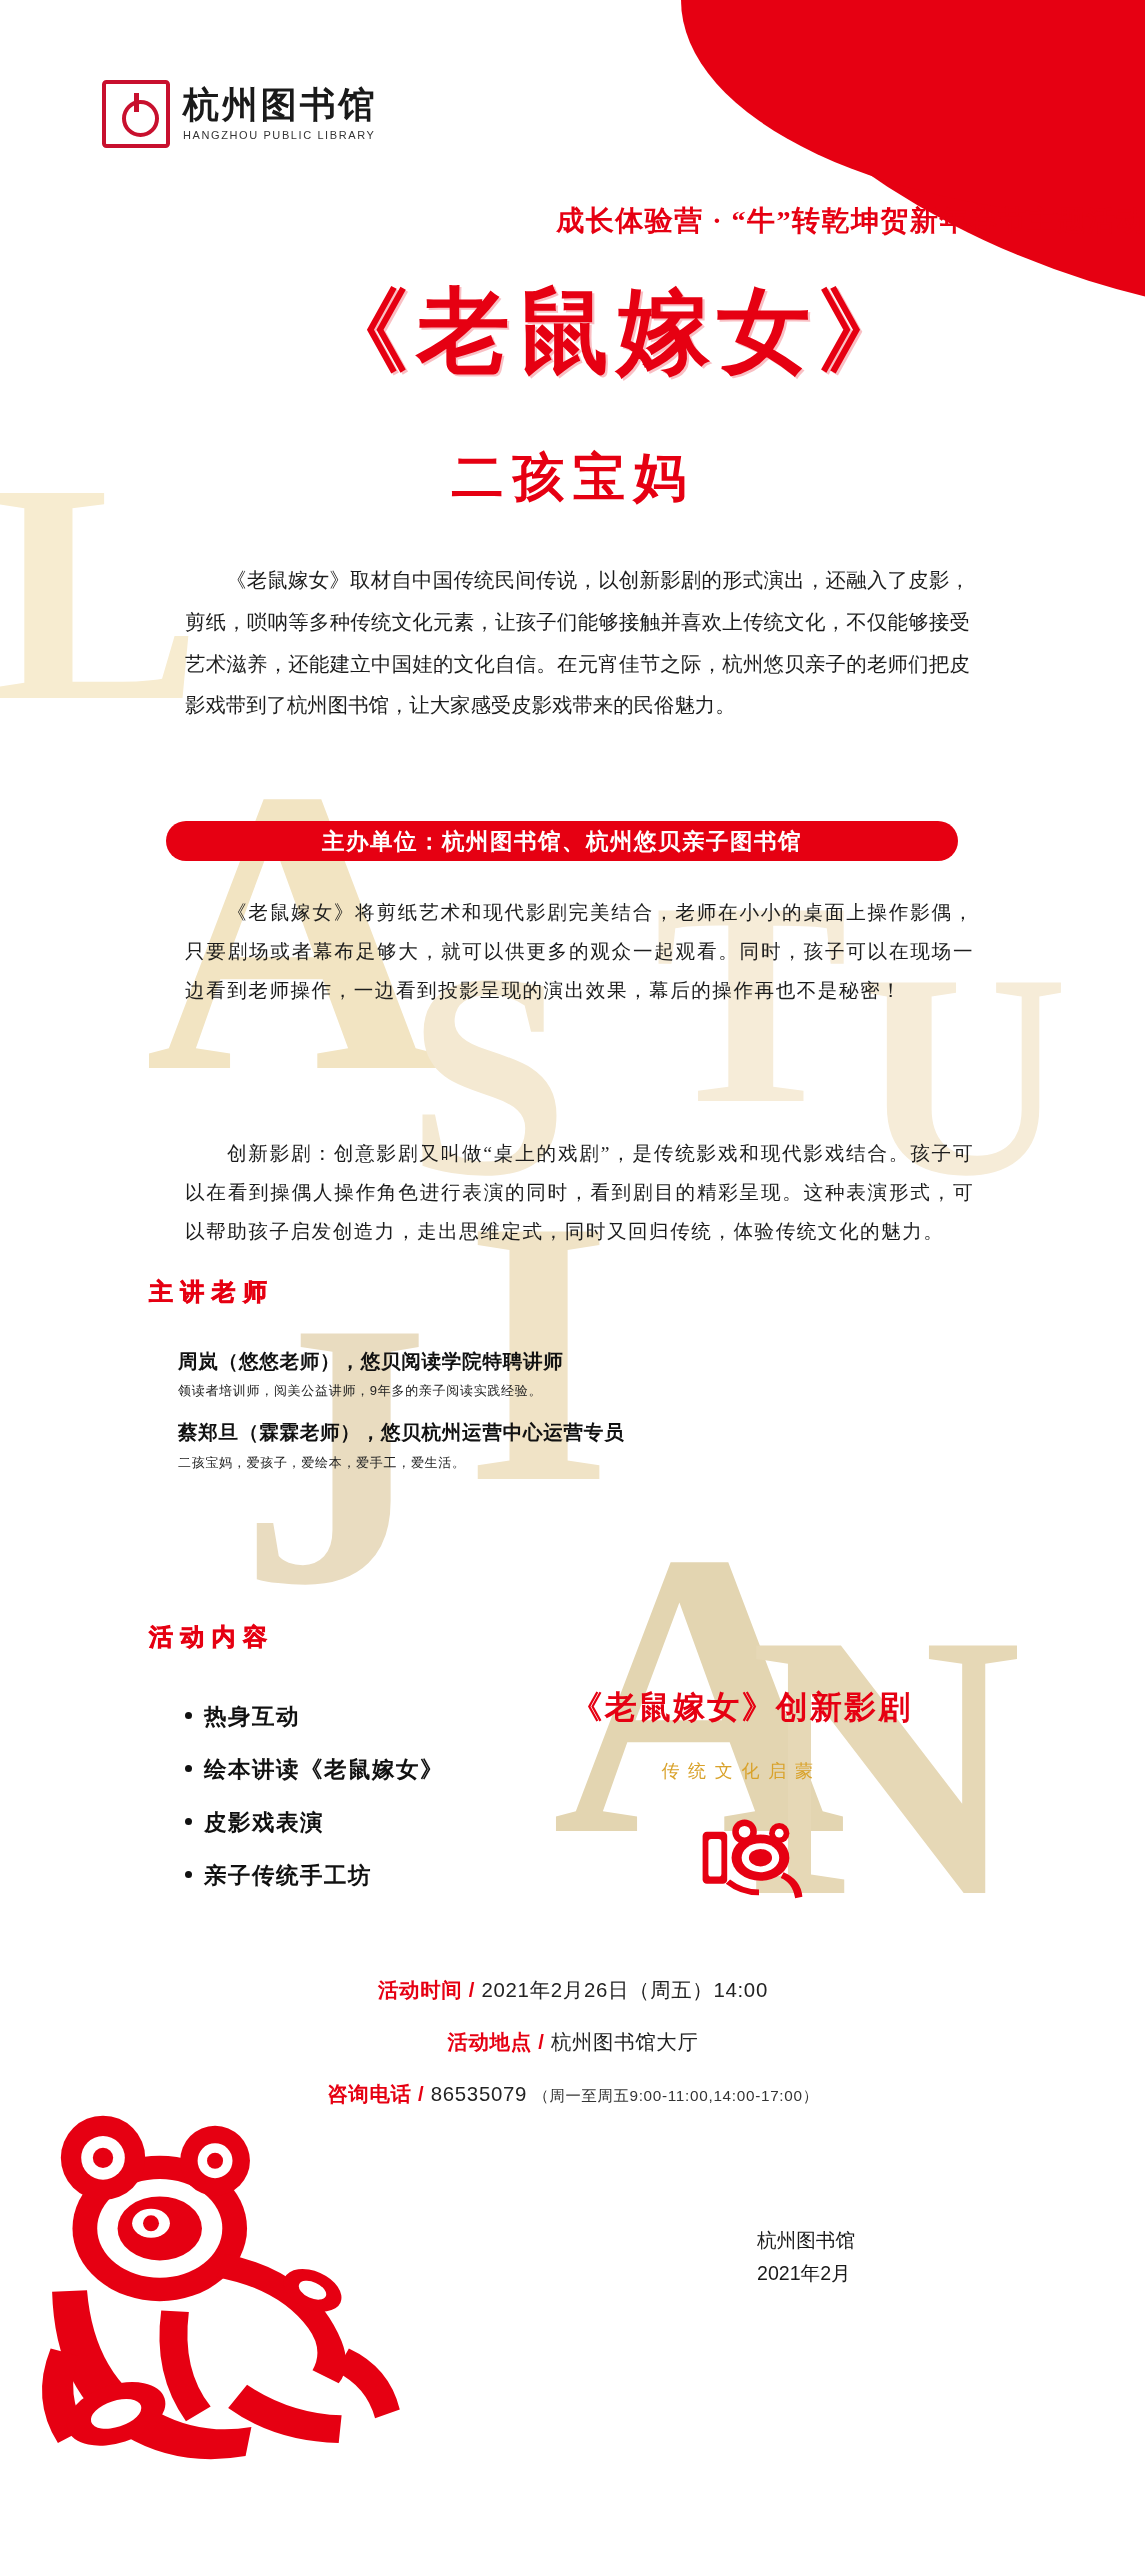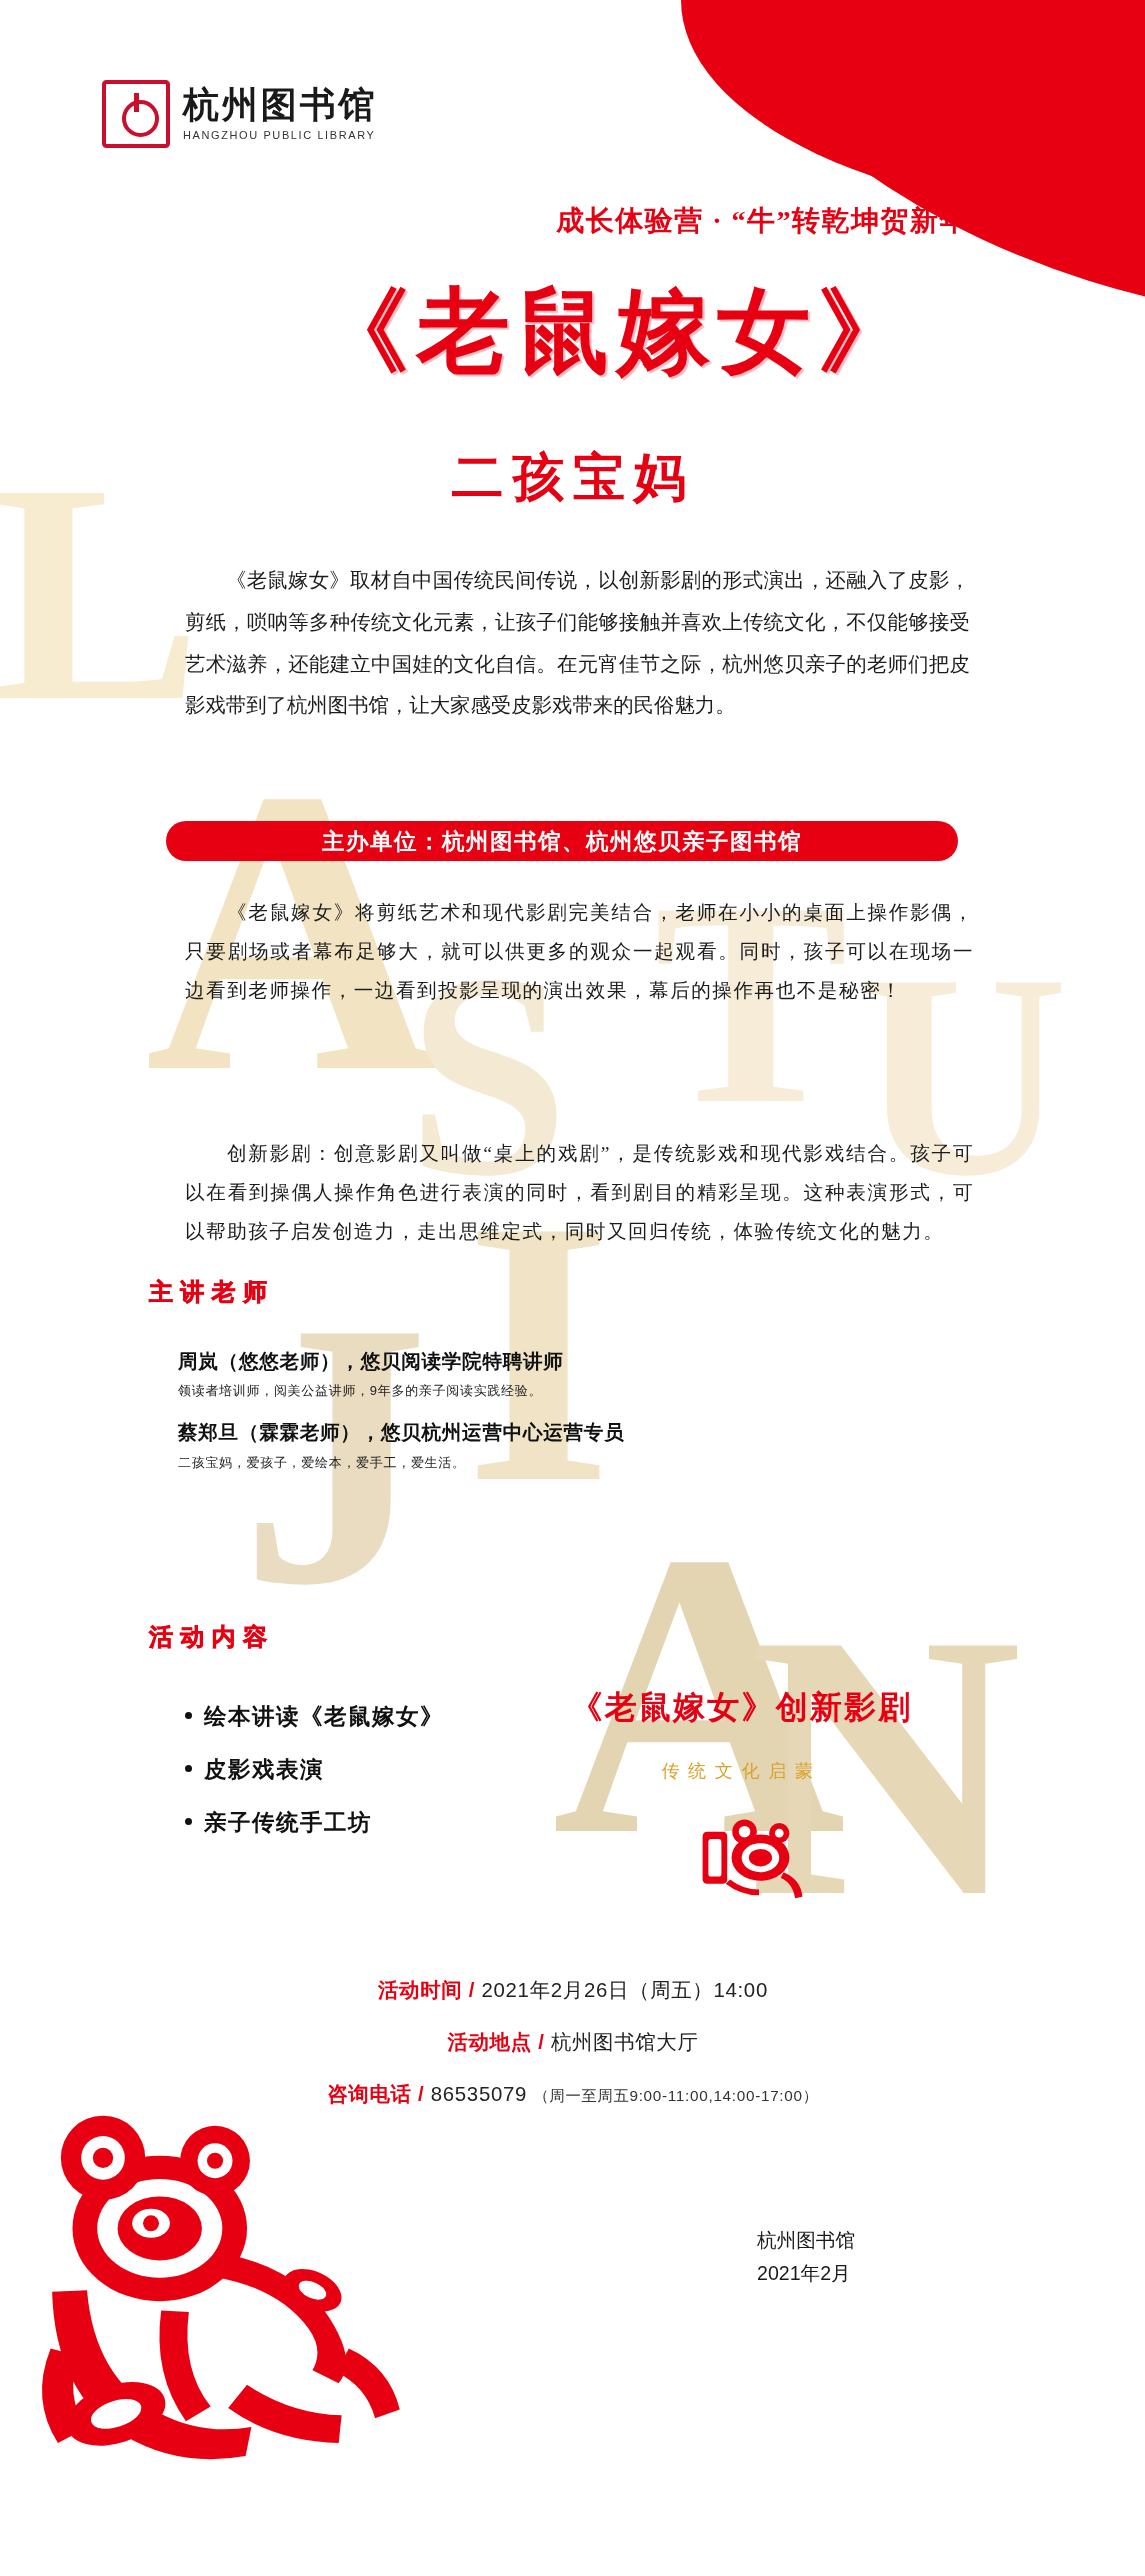--- a/index.html
+++ b/index.html
@@ -427,20 +427,21 @@
     <div class="section-head teacher">主讲老师</div>
     <div class="teacher-block">
       <div class="teacher-name">周岚（悠悠老师），悠贝阅读学院特聘讲师</div>
       <div class="teacher-desc">领读者培训师，阅美公益讲师，9年多的亲子阅读实践经验。</div>
       <div class="teacher-name">蔡郑旦（霖霖老师），悠贝杭州运营中心运营专员</div>
       <div class="teacher-desc">二孩宝妈，爱孩子，爱绘本，爱手工，爱生活。</div>
     </div>
 
     <div class="section-head activity">活动内容</div>
     <div class="activity-list">
+      <div class="activity-item">热身互动</div>
       <div class="activity-item">绘本讲读《老鼠嫁女》</div>
       <div class="activity-item">皮影戏表演</div>
       <div class="activity-item">亲子传统手工坊</div>
     </div>
 
     <div class="feature-title">《老鼠嫁女》创新影剧</div>
     <div class="feature-sub">传统文化启蒙</div>
     <svg class="feature-mouse" viewBox="0 0 150 130">
       <g fill="#e60012">
         <rect x="6" y="30" width="34" height="72" rx="6"></rect>

